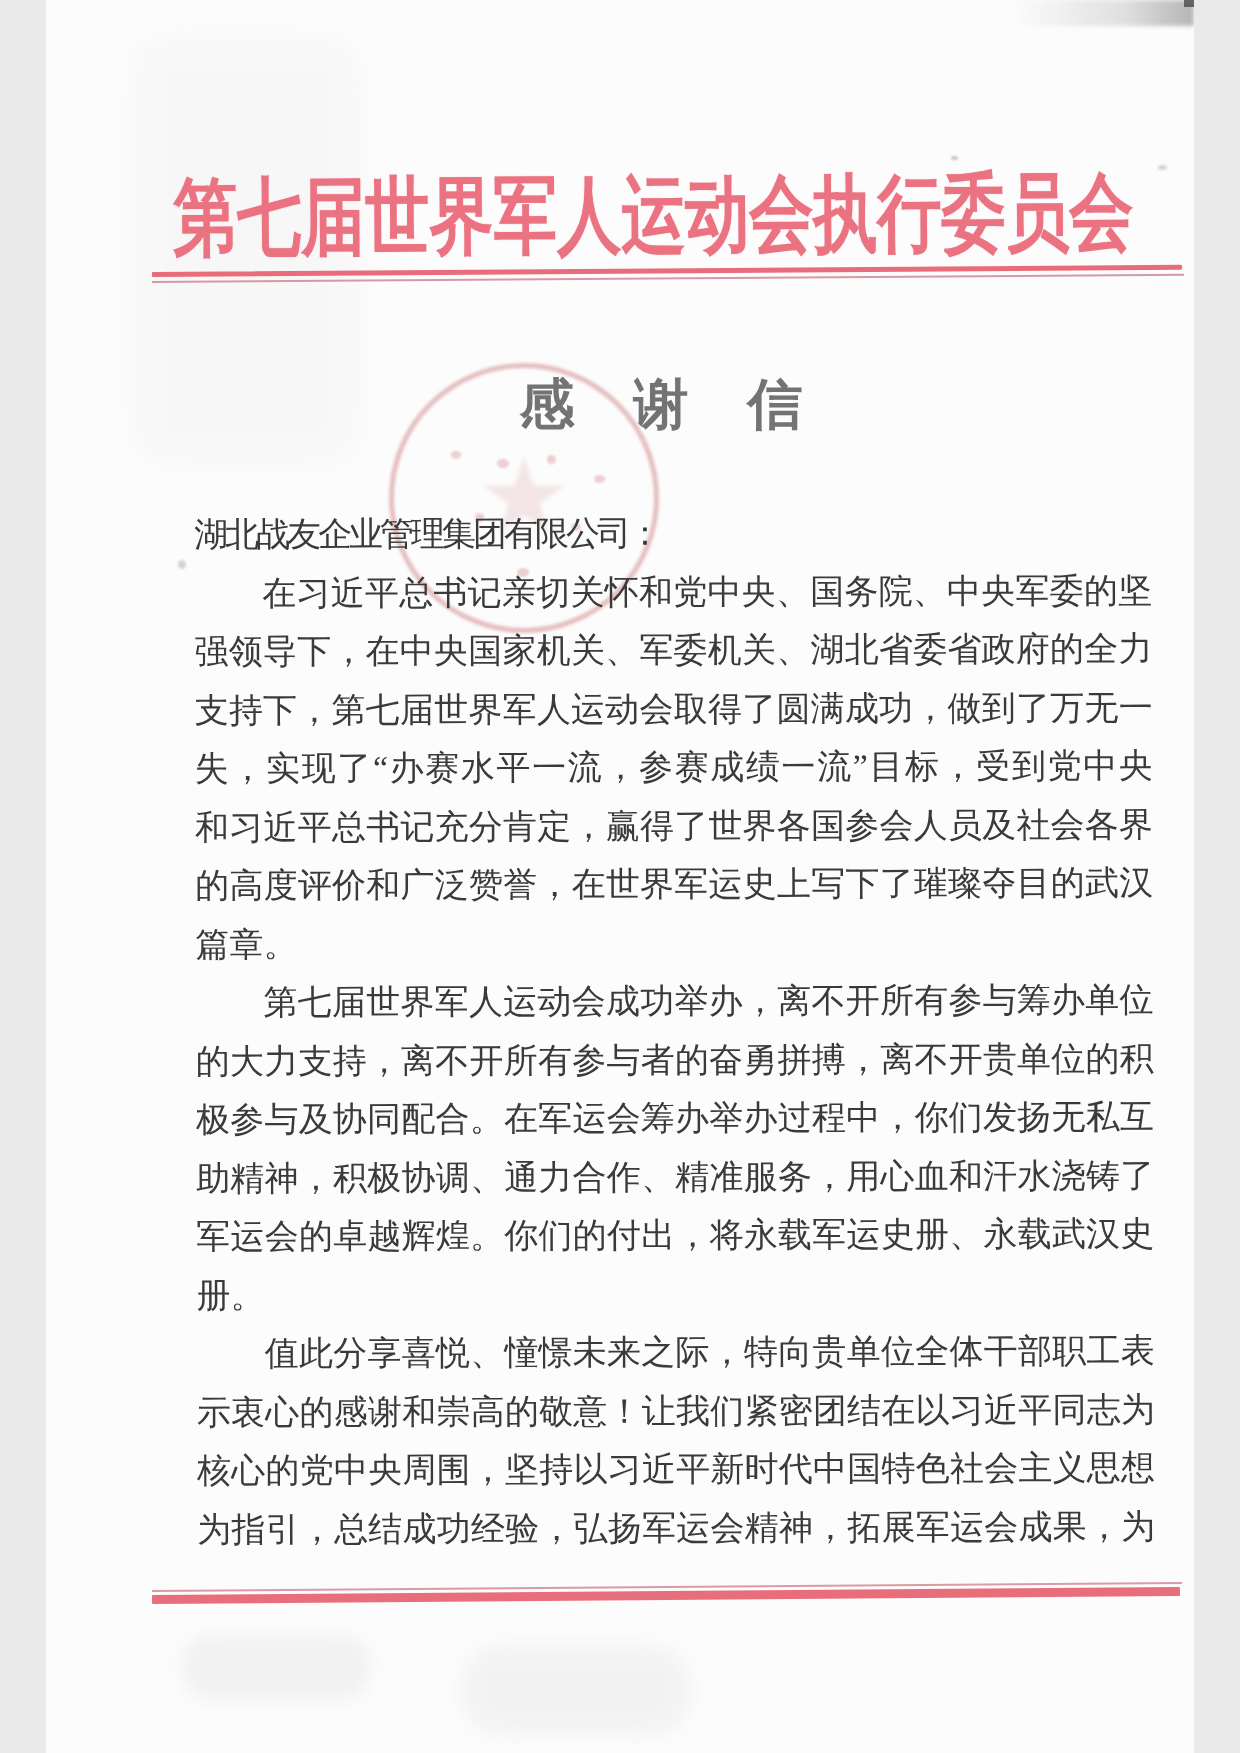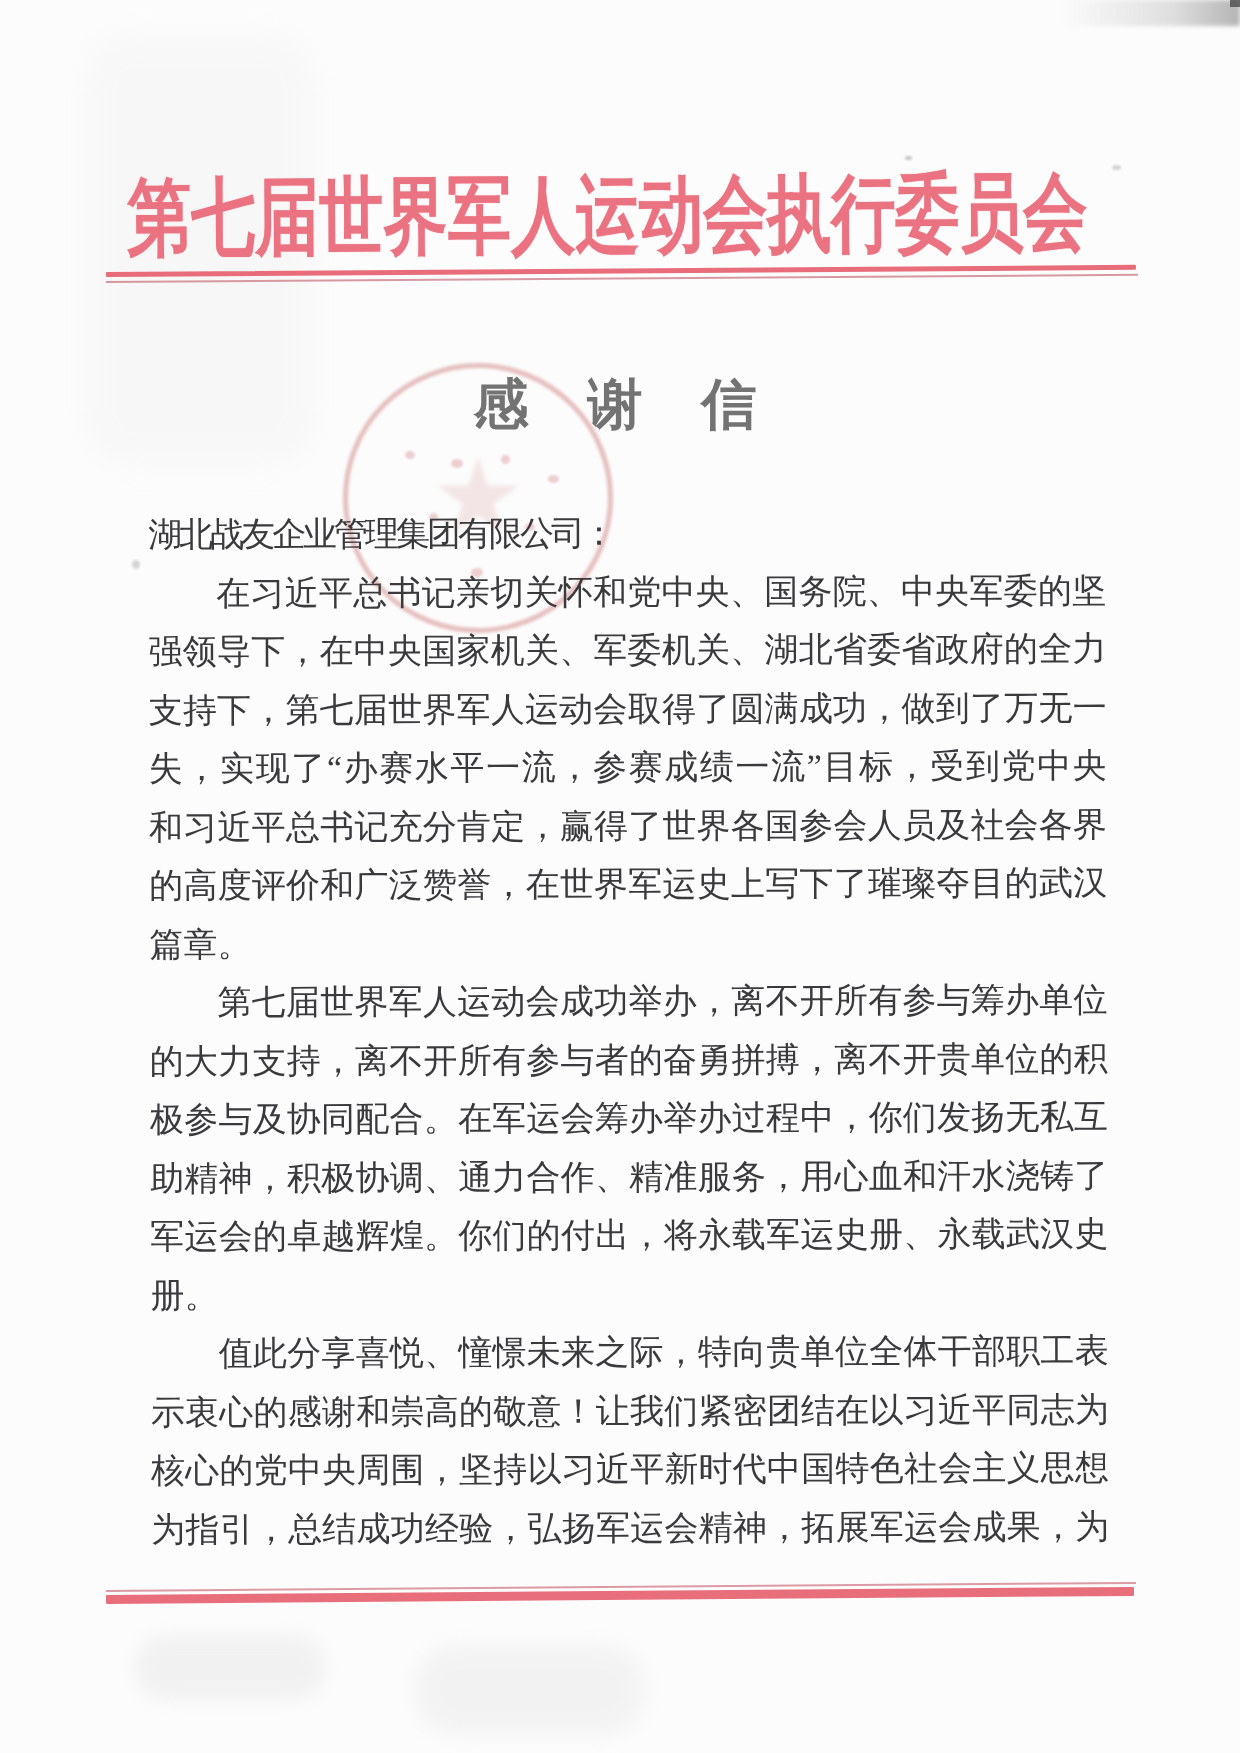--- a/index.html
+++ b/index.html
@@ -1,19 +1,19 @@
 <!DOCTYPE html>
 <html lang="zh"><head>
 <meta charset="utf-8">
 <style>
   html,body{margin:0;padding:0;}
   body{background:#e9e9e9;}
   .page{
     position:relative;
-    width:1240px;height:1753px;
+    width:1148px;height:1753px;
     margin:0 auto;
     background:#fcfcfc;
     overflow:hidden;
     font-family:"Liberation Serif","DejaVu Serif",serif;
   }
 
   
   .org-name{
     position:absolute;
     left:127px;top:161px;

